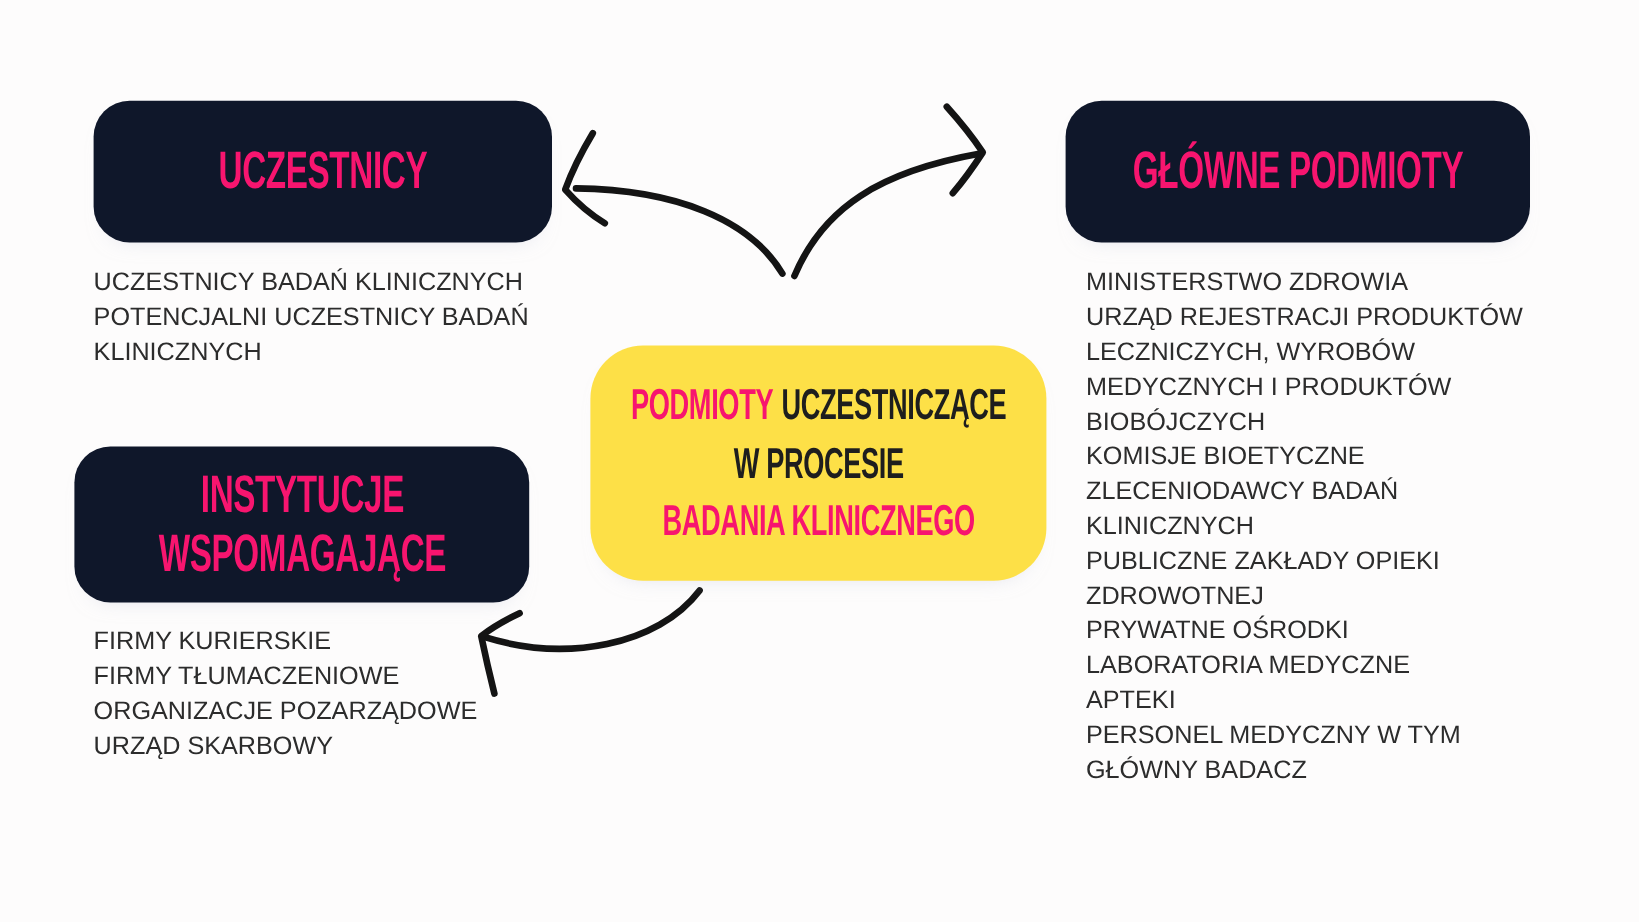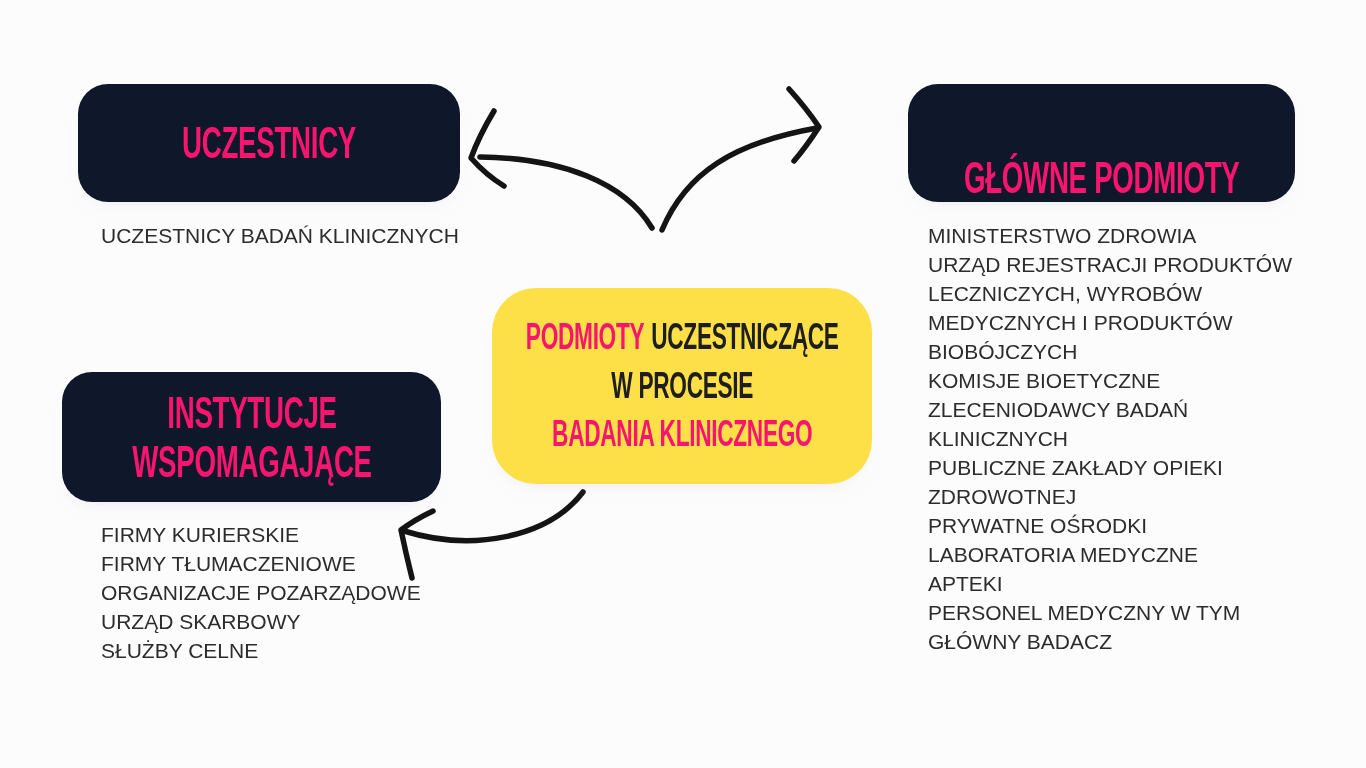--- a/index.html
+++ b/index.html
@@ -15,21 +15,21 @@
   .pill {
     position: absolute;
     background: #0f172a;
     border-radius: 30px;
     display: flex;
     align-items: center;
     justify-content: center;
     box-shadow: 0 10px 18px -14px rgba(190,195,215,0.55);
   }
   #pill-uczestnicy  { left: 78px;  top: 84px;  width: 382px; height: 118px; }
-  #pill-glowne      { left: 908px; top: 84px;  width: 387px; height: 118px; align-items: flex-end; }
+  #pill-glowne      { left: 888px; top: 84px;  width: 387px; height: 118px; }
   #pill-instytucje  { left: 62px;  top: 372px; width: 379px; height: 130px; }
   #pill-center      { left: 492px; top: 288px; width: 380px; height: 196px; border-radius: 44px; background:#fde047; }
 
   
   .headline {
     color: #F7156F;
     font-weight: bold;
     font-size: 44px;
     line-height: 1.12;
     letter-spacing: -0.5px;
@@ -61,21 +61,20 @@
   .center-title .black { color: #1E1E1E; }
   .center-title .gap { margin-left: 11px; }
 
   
   .list {
     position: absolute;
     width: 382px;
     font-size: 21px;
     line-height: 29px;
     color: #2C2C2C;
-    margin-left: 23px;
   }
   #list-uczestnicy { left: 78px;  top: 221px; }
   #list-glowne     { left: 905px; top: 221px; }
   #list-instytucje { left: 78px;  top: 520px; }
 
   #arrows {
     position: absolute;
     left: 0; top: 0;
     pointer-events: none;
   }
@@ -100,20 +99,21 @@
 
   <path d="M 583 492 C 548 538 472 552 404 531"></path>
   <path d="M 433 511 Q 414 520 401 530 Q 406 554 412 578"></path>
 </svg>
 
 <div class="pill" id="pill-uczestnicy">
   <span class="headline">UCZESTNICY</span>
 </div>
 <div class="list" id="list-uczestnicy">
   <div>UCZESTNICY BADAŃ KLINICZNYCH</div>
+  <div>POTENCJALNI UCZESTNICY BADAŃ KLINICZNYCH</div>
 </div>
 
 <div class="pill" id="pill-glowne">
   <span class="headline">GŁÓWNE PODMIOTY</span>
 </div>
 <div class="list" id="list-glowne">
   <div>MINISTERSTWO ZDROWIA</div>
   <div>URZĄD REJESTRACJI PRODUKTÓW LECZNICZYCH, WYROBÓW MEDYCZNYCH I PRODUKTÓW BIOBÓJCZYCH</div>
   <div>KOMISJE BIOETYCZNE</div>
   <div>ZLECENIODAWCY BADAŃ KLINICZNYCH</div>
@@ -125,21 +125,20 @@
 </div>
 
 <div class="pill" id="pill-instytucje">
   <span class="headline headline--two">INSTYTUCJE WSPOMAGAJĄCE</span>
 </div>
 <div class="list" id="list-instytucje">
   <div>FIRMY KURIERSKIE</div>
   <div>FIRMY TŁUMACZENIOWE</div>
   <div>ORGANIZACJE POZARZĄDOWE</div>
   <div>URZĄD SKARBOWY</div>
-  <div>SŁUŻBY CELNE</div>
 </div>
 
 <div class="pill" id="pill-center">
   <div class="center-title">
     <div>
       <span class="pink">PODMIOTY</span><span class="black gap">UCZESTNICZĄCE</span>
     </div>
     <div class="black">W PROCESIE</div>
     <div class="pink">BADANIA KLINICZNEGO</div>
   </div>

